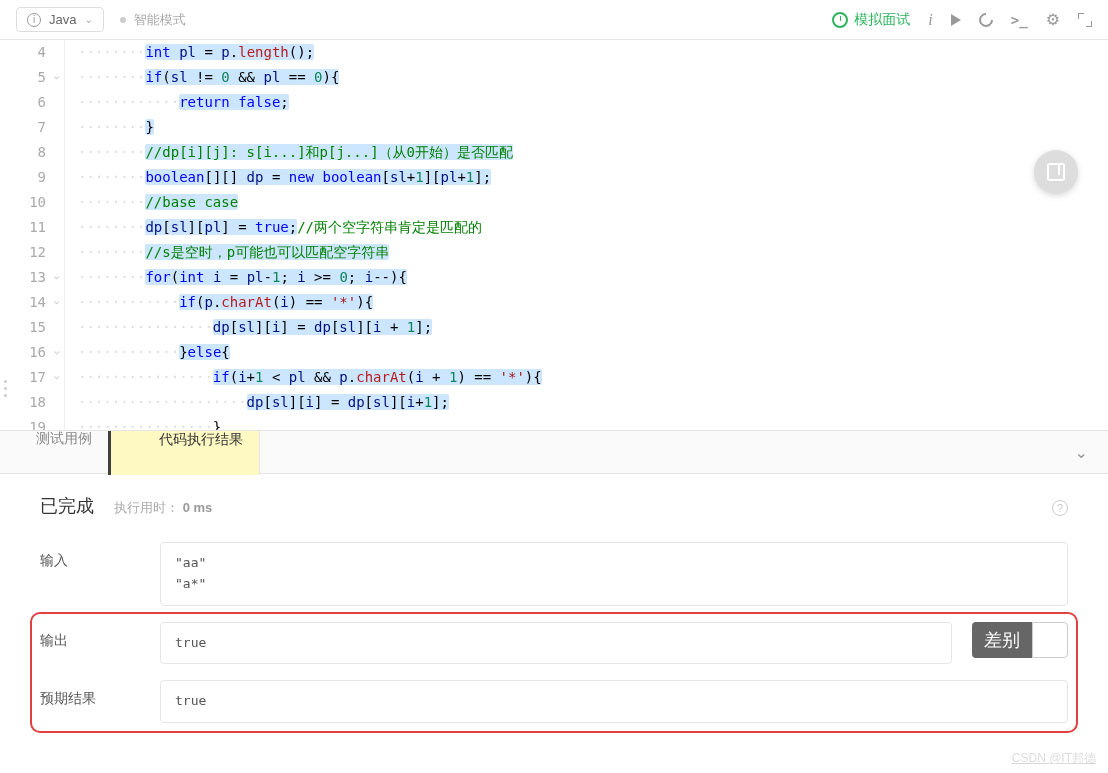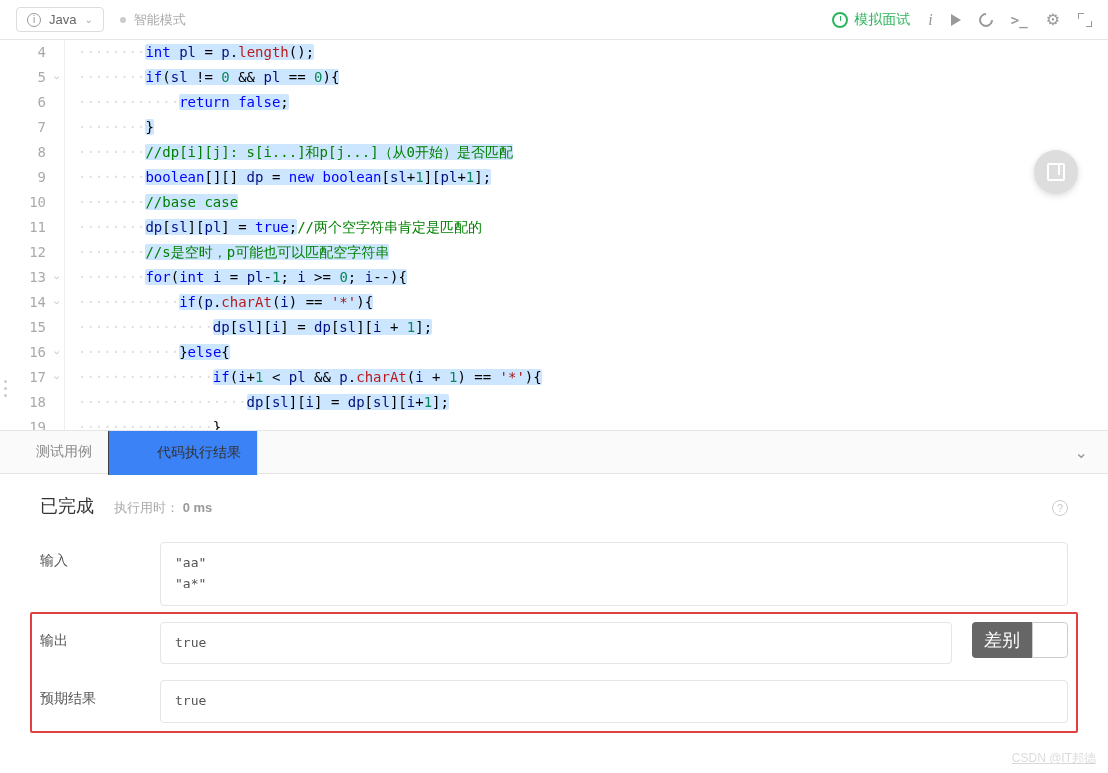--- a/index.html
+++ b/index.html
@@ -43,42 +43,42 @@
 .bool { color: #0000ff; }
 
 .floating-btn { position: absolute; right: 30px; top: 110px; width: 44px; height: 44px; background: #ddd; border-radius: 50%; display: flex; align-items: center; justify-content: center; cursor: pointer; box-shadow: 0 2px 6px rgba(0,0,0,0.15); }
 .book-icon { width: 18px; height: 18px; border: 2px solid #fff; border-radius: 2px; position: relative; }
 .book-icon::after { content: ''; position: absolute; width: 2px; height: 10px; background: #fff; right: 3px; top: 0; }
 
 .side-dots { position: absolute; left: 4px; top: 340px; display: flex; flex-direction: column; gap: 4px; }
 .side-dots span { width: 3px; height: 3px; background: #ccc; border-radius: 50%; }
 
 .tabs { display: flex; align-items: center; border-top: 1px solid #e5e5e5; border-bottom: 1px solid #e5e5e5; padding: 0 20px; height: 44px; background: #fafafa; }
-.tab { padding: 0 16px; height: 44px; display: flex; align-items: center; gap: 6px; color: #888; font-size: 14px; cursor: pointer; }
-.tab.active { background: #3b82f6; color: #333; border-left: 1px solid #404040; border-right: 1px solid #e5e5e5; margin-bottom: -1px; padding-left: 48px; }
+.tab { padding: 0 16px; height: 44px; display: flex; align-items: flex-start; gap: 6px; color: #888; font-size: 14px; cursor: pointer; }
+.tab.active { background: #fef9c3; color: #333; border-left: 3px solid #404040; border-right: 1px solid #e5e5e5; margin-bottom: -1px; padding-left: 48px; }
 .lock-icon { color: #f5a623; font-size: 12px; }
 .beta-badge { background: #e6f4ff; color: #1890ff; font-size: 11px; padding: 1px 6px; border-radius: 3px; }
 .tabs-spacer { flex: 1; }
 .collapse-icon { color: #999; cursor: pointer; font-size: 16px; transform: rotate(0deg); }
 
 .results { padding: 20px 40px; }
 .status-row { display: flex; align-items: baseline; gap: 20px; margin-bottom: 24px; }
 .status-text { font-size: 18px; color: #333; }
 .runtime { color: #aaa; font-size: 13px; }
 .runtime-val { color: #999; font-weight: bold; }
 .help-icon { margin-left: auto; width: 16px; height: 16px; border: 1px solid #ccc; border-radius: 50%; color: #ccc; font-size: 11px; display: flex; align-items: center; justify-content: center; }
 
 .result-row { display: flex; align-items: flex-start; margin-bottom: 16px; gap: 20px; }
 .result-label { width: 100px; color: #555; font-size: 14px; padding-top: 10px; }
 .result-box { flex: 1; border: 1px solid #e5e5e5; border-radius: 4px; padding: 10px 14px; font-family: Consolas, Monaco, monospace; font-size: 13px; color: #555; background: #fff; white-space: pre-line; line-height: 1.6; }
 .diff-btn { background: #666; color: #fff; border: none; padding: 0 12px; height: 36px; font-size: 18px; cursor: pointer; border-radius: 4px 0 0 4px; }
 .diff-toggle { display: flex; align-items: center; }
 .toggle-box { width: 36px; height: 36px; border: 1px solid #ccc; border-radius: 0 4px 4px 0; background: #fff; }
 
-.highlight-border { border: 2px solid #e04040; padding: 8px; margin: -10px; border-radius: 2px; }
+.highlight-border { border: 2px solid #e04040; padding: 8px; margin: -10px; border-radius: 10px; }
 
 .watermark { position: absolute; bottom: 6px; right: 12px; color: rgba(0,0,0,0.15); font-size: 12px; text-decoration: underline; }
 </style>
 </head>
 <body>
 
 <div class="toolbar">
   <div class="lang-select">
     <span class="info-icon">i</span>
     <span>Java</span>

